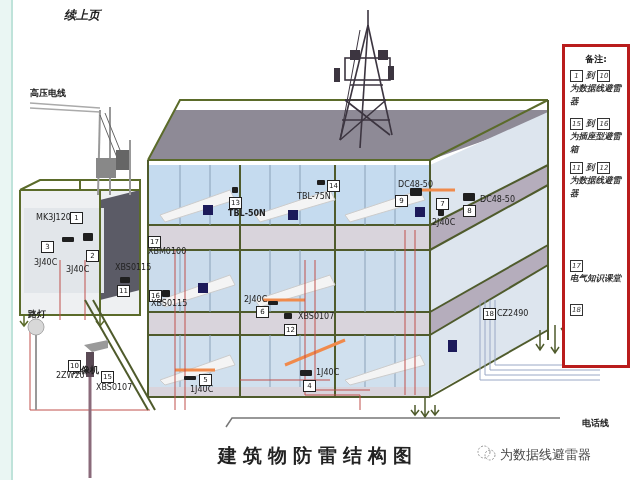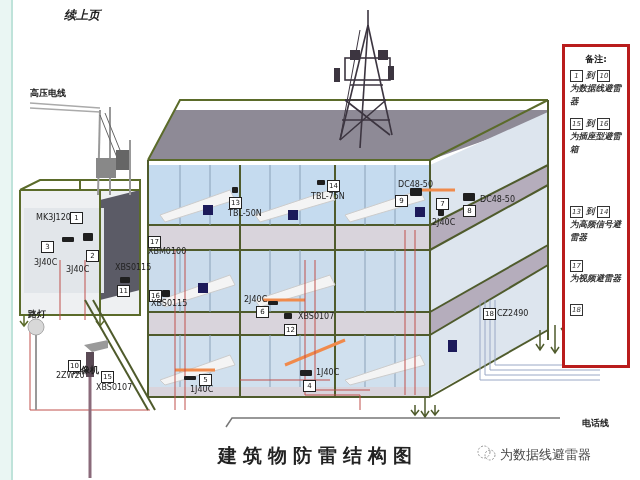--- a/index.html
+++ b/index.html
@@ -238,24 +238,24 @@
 <div class="box" style="left:117px;top:285px;">11</div>
 <div class="lbl" style="left:115px;top:264px;">XBS0115</div>
 
 <div class="box" style="left:68px;top:360px;">10</div>
 <div class="lbl" style="left:56px;top:372px;">2ZW20</div>
 
 <div class="box" style="left:101px;top:371px;">15</div>
 <div class="lbl" style="left:96px;top:384px;">XBS0107</div>
 
 <div class="box" style="left:229px;top:197px;">13</div>
-<div class="lbl" style="left:228px;top:210px;">TBL-50N</div>
+<div class="lbl" style="left:228px;top:210px;font-weight:bold;">TBL-50N</div>
 
 <div class="box" style="left:327px;top:180px;">14</div>
-<div class="lbl" style="left:311px;top:193px;">TBL-75N</div>
+<div class="lbl" style="left:297px;top:193px;">TBL-75N</div>
 
 <div class="box" style="left:148px;top:236px;">17</div>
 <div class="lbl" style="left:148px;top:248px;">XBM0100</div>
 
 <div class="box" style="left:395px;top:195px;">9</div>
 <div class="lbl" style="left:398px;top:181px;">DC48-50</div>
 
 <div class="box" style="left:436px;top:198px;">7</div>
 <div class="lbl" style="left:432px;top:219px;">2J40C</div>
 
@@ -286,29 +286,29 @@
   <div class="lg-item" style="top:22px;">
     <span class="b">1</span><span>到</span> <span class="b">10</span>
     <div>为数据线避雷器</div>
   </div>
 
   <div class="lg-item" style="top:70px;">
     <span class="b">15</span><span>到</span> <span class="b">16</span>
     <div>为插座型避雷箱</div>
   </div>
 
-
-  <div class="lg-item" style="top:158px;">
-    <span class="b">13</span><span>到</span> <span class="b">14</span>
-    <div>为高频信号避雷器</div>
-  </div>
+  <div class="lg-item" style="top:114px;">
+    <span class="b">11</span><span>到</span> <span class="b">12</span>
+    <div>为数据线避雷器</div>
+  </div>
+
 
   <div class="lg-item" style="top:212px;">
     <span class="b">17</span>
-    <div>为视频避雷器</div>
+    <div>电气知识课堂</div>
   </div>
 
   <div class="lg-item" style="top:256px;">
     <span class="b">18</span>
   </div>
 </div>
 
 <div class="title-main">建筑物防雷结构图</div>
 <div class="watermark">为数据线避雷器</div>
 

